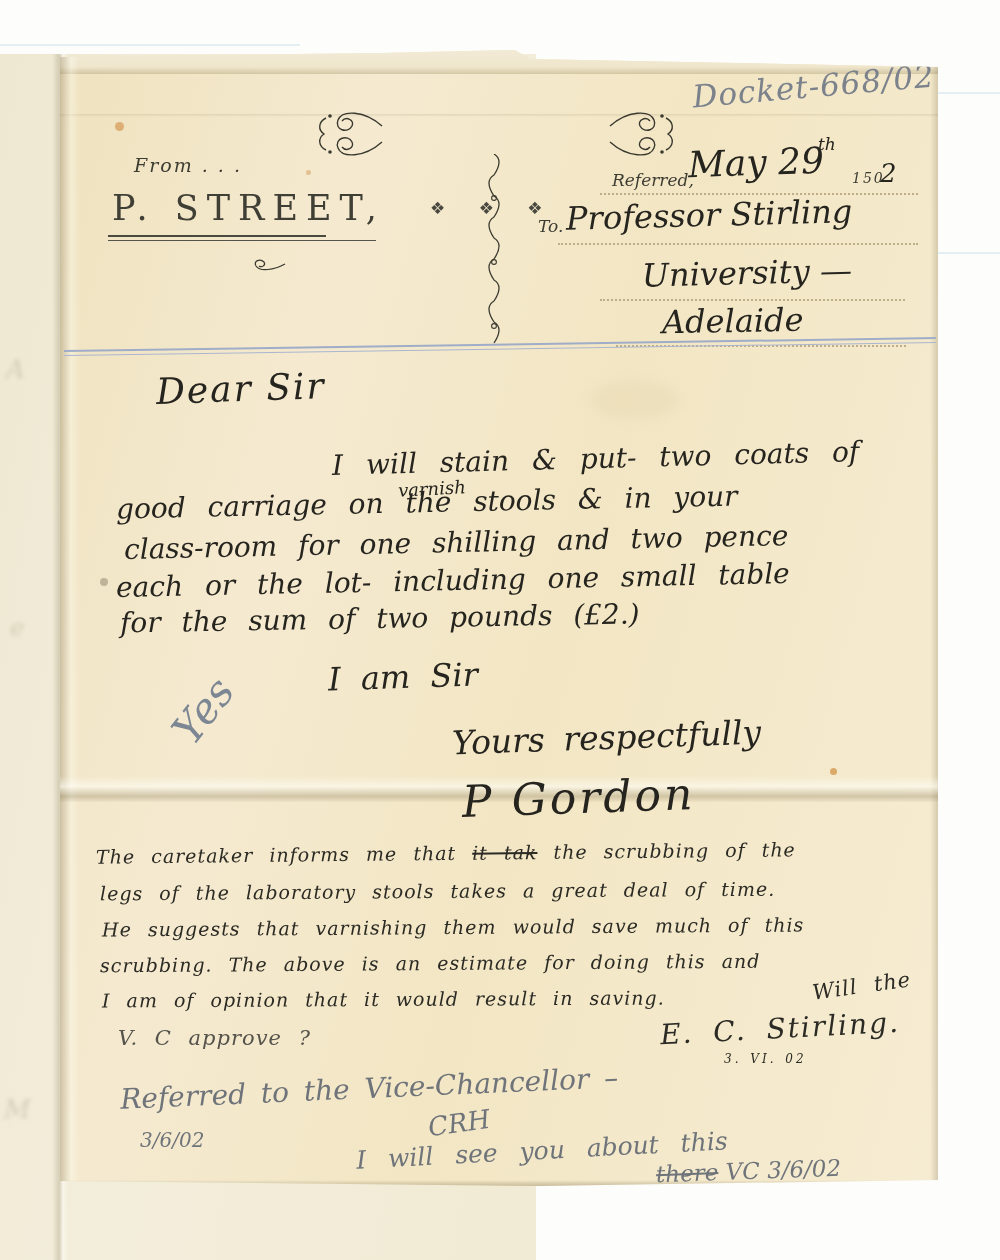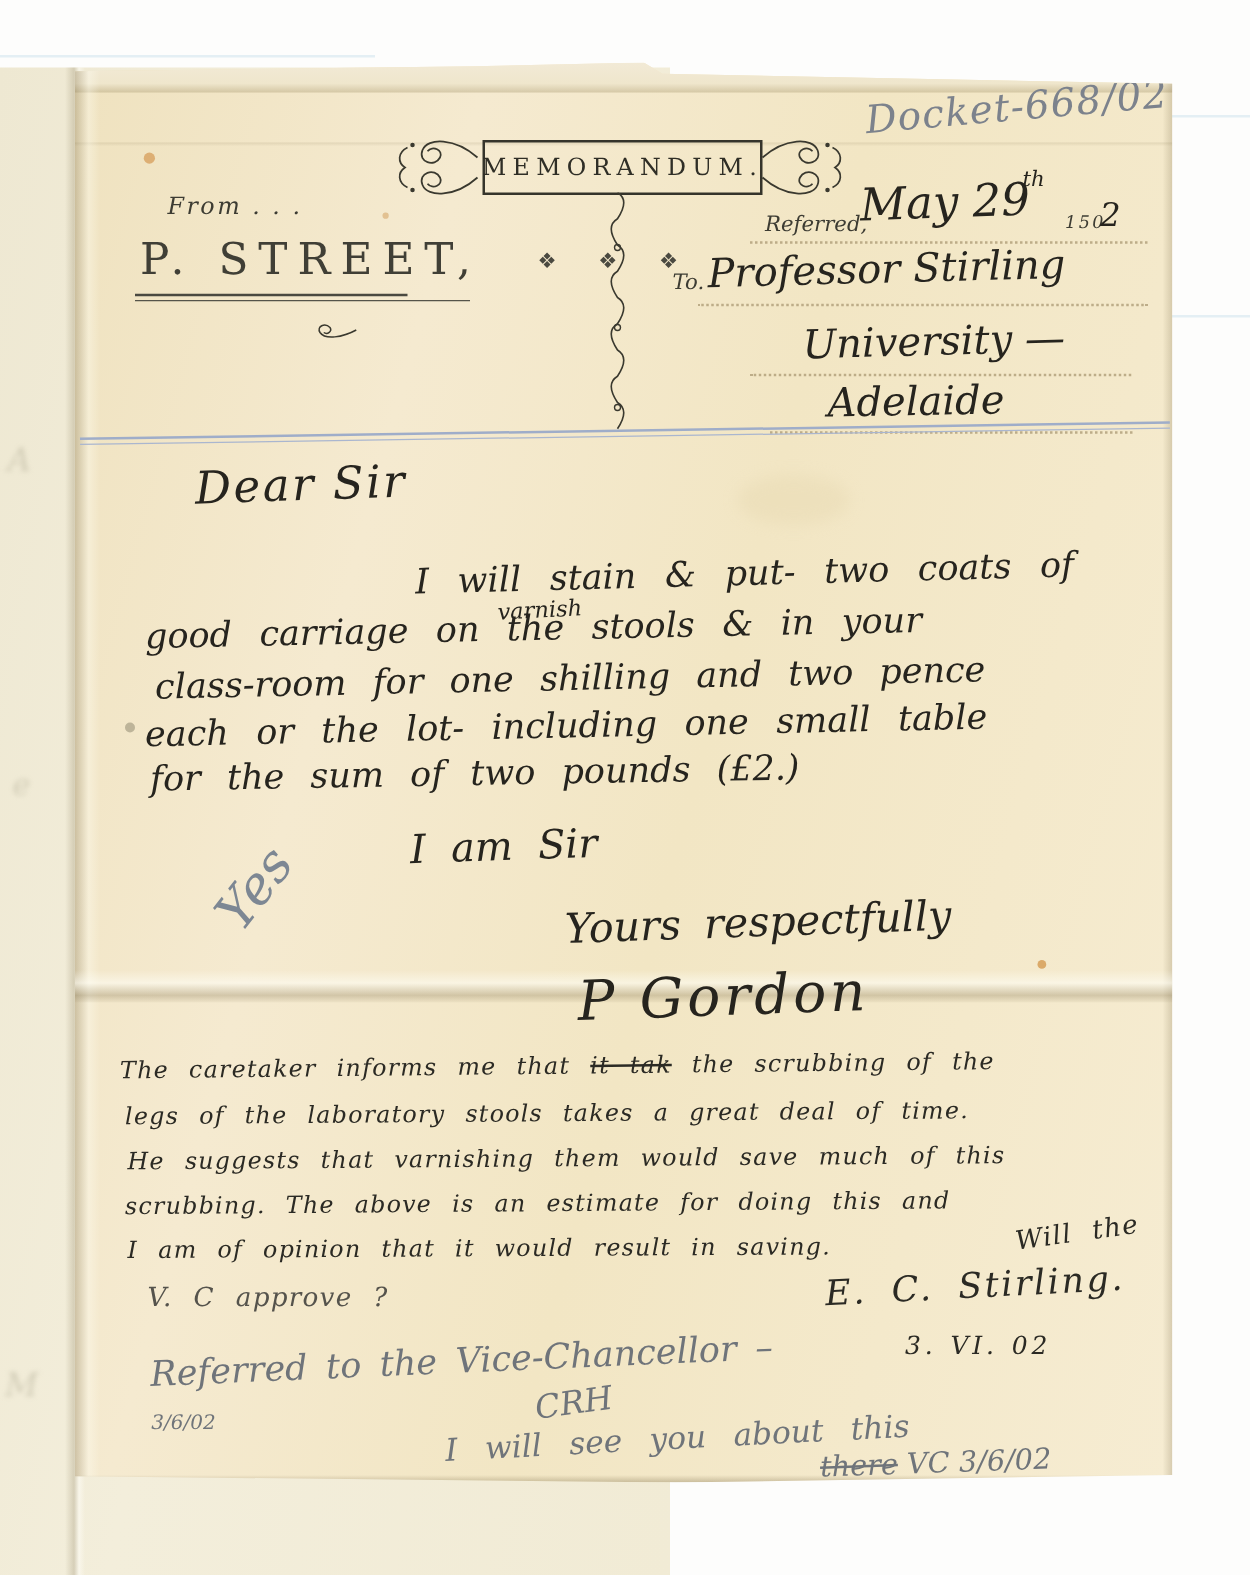--- a/index.html
+++ b/index.html
@@ -100,23 +100,20 @@
     </svg>
     <svg class="flourish" style="left:548px;transform:scaleX(-1);" width="72" height="52" viewBox="0 0 72 52">
       <g fill="none" stroke="#3a392f" stroke-width="1.4">
         <path d="M70 18 C52 2 30 2 26 12 C22 22 36 26 40 18 C43 12 34 8 30 13"></path>
         <path d="M70 34 C52 50 30 50 26 40 C22 30 36 26 40 34 C43 40 34 44 30 39"></path>
         <path d="M14 10 C6 14 6 22 12 26 C6 30 6 38 14 42"></path>
       </g>
       <circle cx="18" cy="8" r="1.8" fill="#3a392f"></circle>
       <circle cx="18" cy="44" r="1.8" fill="#3a392f"></circle>
     </svg>
-    <div class="memo-box">
-      <span class="inner">MEMORANDUM.</span>
-    </div>
     <svg class="chain" width="20" height="196" viewBox="0 0 20 196">
       <path d="M10 0 q10 6 0 21 q-10 6 0 21 q10 6 0 21 q-10 6 0 21 q10 6 0 21 q-10 6 0 21 q10 6 0 21 q-10 6 0 21 q10 6 0 21" fill="none" stroke="#3a392f" stroke-width="1.3"></path>
       <circle cx="10" cy="44" r="2.4" fill="none" stroke="#3a392f" stroke-width="1.1"></circle>
       <circle cx="10" cy="108" r="2.4" fill="none" stroke="#3a392f" stroke-width="1.1"></circle>
       <circle cx="10" cy="172" r="2.4" fill="none" stroke="#3a392f" stroke-width="1.1"></circle>
     </svg>
 
     <div class="from-label">From . . .</div>
     <div class="gordon">P. STREET,</div>
     <div class="gordon-orn">❖ ❖ ❖</div>
@@ -162,24 +159,24 @@
       <span class="struck">it tak</span>
       <span>the scrubbing of the</span>
     </div>
     <div class="note" style="left:40px;top:830px;transform:rotate(-0.4deg);">legs of the laboratory stools takes a great deal of time.</div>
     <div class="note" style="left:42px;top:866px;transform:rotate(-0.4deg);">He suggests that varnishing them would save much of this</div>
     <div class="note" style="left:40px;top:902px;transform:rotate(-0.4deg);">scrubbing.    The above is an estimate for doing this and</div>
     <div class="note" style="left:42px;top:938px;transform:rotate(-0.3deg);">I am of opinion that it would result in saving.</div>
     <div class="note" style="left:752px;top:924px;transform:rotate(-8deg);font-size:21px;">Will the</div>
     <div class="note" style="left:42px;top:976px;font-size:21px;color:#55534c;margin-left:16px;">V. C approve ?</div>
     <div class="note" style="left:600px;top:962px;font-size:28px;letter-spacing:2px;transform:rotate(-3deg);">E. C. Stirling.</div>
-    <div class="note" style="left:664px;top:1002px;font-size:20px;letter-spacing:3px;word-spacing:2px;margin-top:12px;">3. VI. 02</div>
+    <div class="note" style="left:664px;top:1002px;font-size:12px;letter-spacing:3px;word-spacing:2px;">3. VI. 02</div>
 
     <div class="pencil" style="left:60px;top:1022px;font-size:28px;word-spacing:6px;transform:rotate(-2.5deg);color:#6f747a;">Referred to the Vice-Chancellor –</div>
-    <div class="pencil" style="left:61px;top:1078px;font-size:16px;color:#6f747a;">3/6/02</div>
+    <div class="pencil" style="left:80px;top:1078px;font-size:20px;color:#6f747a;">3/6/02</div>
     <div class="pencil" style="left:368px;top:1058px;font-size:26px;transform:rotate(-8deg);color:#6f747a;">CRH</div>
     <div class="pencil" style="left:296px;top:1086px;font-size:25px;word-spacing:14px;transform:rotate(-3deg);color:#6f747a;">I will see you   about this</div>
     <div class="pencil" style="left:596px;top:1108px;font-size:23px;color:#6f747a;transform:rotate(-2deg);">
       <span class="struck">there</span>
       <span>VC 3/6/02</span>
     </div>
   </div>
 
 </div>
 

